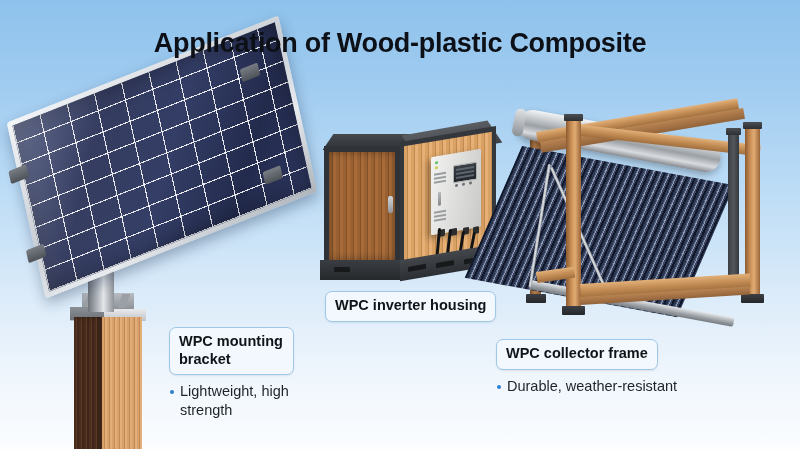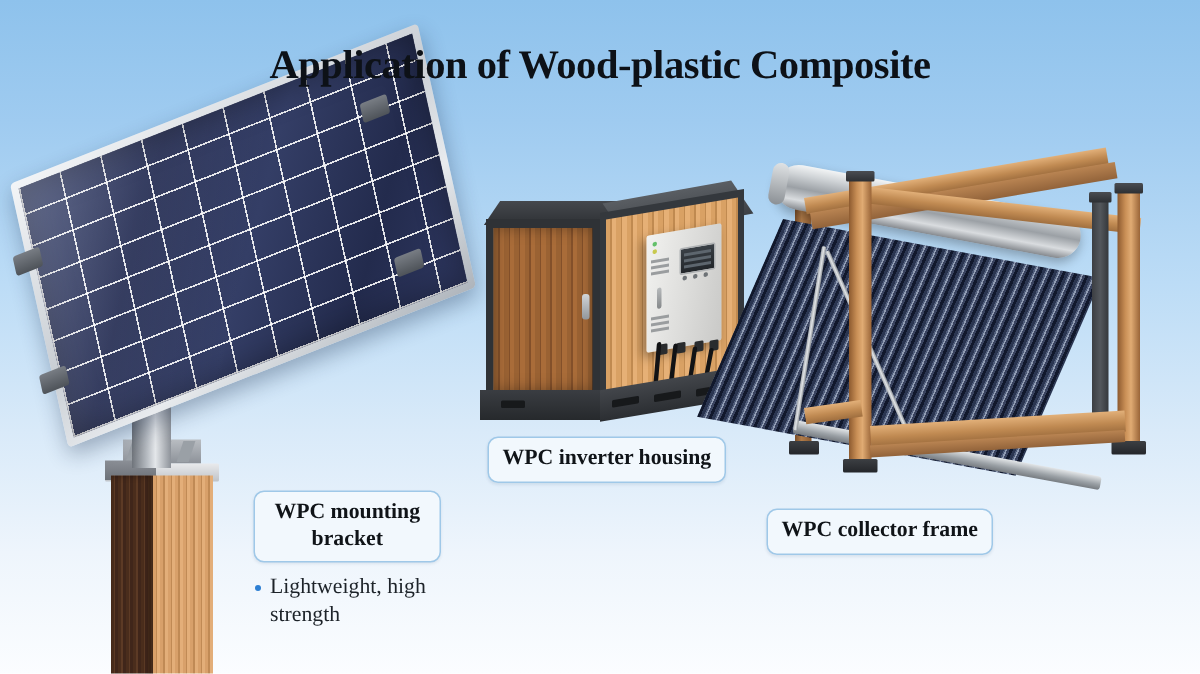--- a/index.html
+++ b/index.html
@@ -4,21 +4,20 @@
 <style>
   html,body{margin:0;padding:0;}
   body{
     width:800px;height:449px;overflow:hidden;
     font-family:"Liberation Sans", sans-serif;
     background:#ffffff;
   }
   #stage{
     position:relative;width:800px;height:449px;overflow:hidden;
     background:linear-gradient(180deg,#8ec2ec 0%,#9fcbf0 18%,#bcdcf6 42%,#d9eaf9 64%,#eef5fc 82%,#fbfdff 100%);
-    font-family:Liberation Serif, serif;
   }
 
   
   #title{
     position:absolute;left:0;top:26px;width:800px;
     text-align:center;color:#0d1117;
     font-size:27px;font-weight:bold;line-height:1.32;
     letter-spacing:-0.3px;
   }
   #title .ln{display:block;}
@@ -27,37 +26,36 @@
   .callout{position:absolute;}
   .chip{
     display:inline-block;
     background:#f2f8fd;
     border:1.4px solid #9fc8e8;
     border-radius:7px;
     padding:5px 9px 6px 9px;
     color:#101418;
     font-size:14.5px;font-weight:bold;line-height:1.22;
     box-shadow:0 1px 2px rgba(30,70,110,.10);
-    text-align:center;
   }
   .bullet{
     margin-top:7px;
     color:#1d2329;
     font-size:14.5px;line-height:1.28;
     position:relative;padding-left:11px;
   }
   .bullet:before{
     content:"";position:absolute;left:1px;top:8px;
     width:4px;height:4px;border-radius:50%;background:#2d7fd3;
   }
 
   #callout-bracket{left:169px;top:327px;width:160px;}
   #callout-bracket .chip{width:105px;}
   #callout-inverter{left:325px;top:291px;width:175px;}
-  #callout-frame{left:511px;top:339px;width:230px;}
+  #callout-frame{left:496px;top:339px;width:230px;}
 
   
   #pv{position:absolute;left:0px;top:60px;width:340px;height:389px;}
 
   
   .col-wrap{position:absolute;left:74px;top:245px;width:68px;height:204px;}
   .col-face{position:absolute;top:12px;height:192px;}
   .col-left{
     left:0;width:28px;
     background:repeating-linear-gradient(90deg,#4a2d1c 0 2px,#5c3a25 2px 3px,#40261a 3px 5px);
@@ -373,15 +371,16 @@
     <div class="chip">WPC mounting bracket</div>
     <div class="bullet">Lightweight, high strength</div>
   </div>
 
   <div class="callout" id="callout-inverter">
     <div class="chip">WPC inverter housing</div>
   </div>
 
   <div class="callout" id="callout-frame">
     <div class="chip">WPC collector frame</div>
+    <div class="bullet">Durable, weather-resistant</div>
   </div>
 
 </div>
 
 </body></html>

